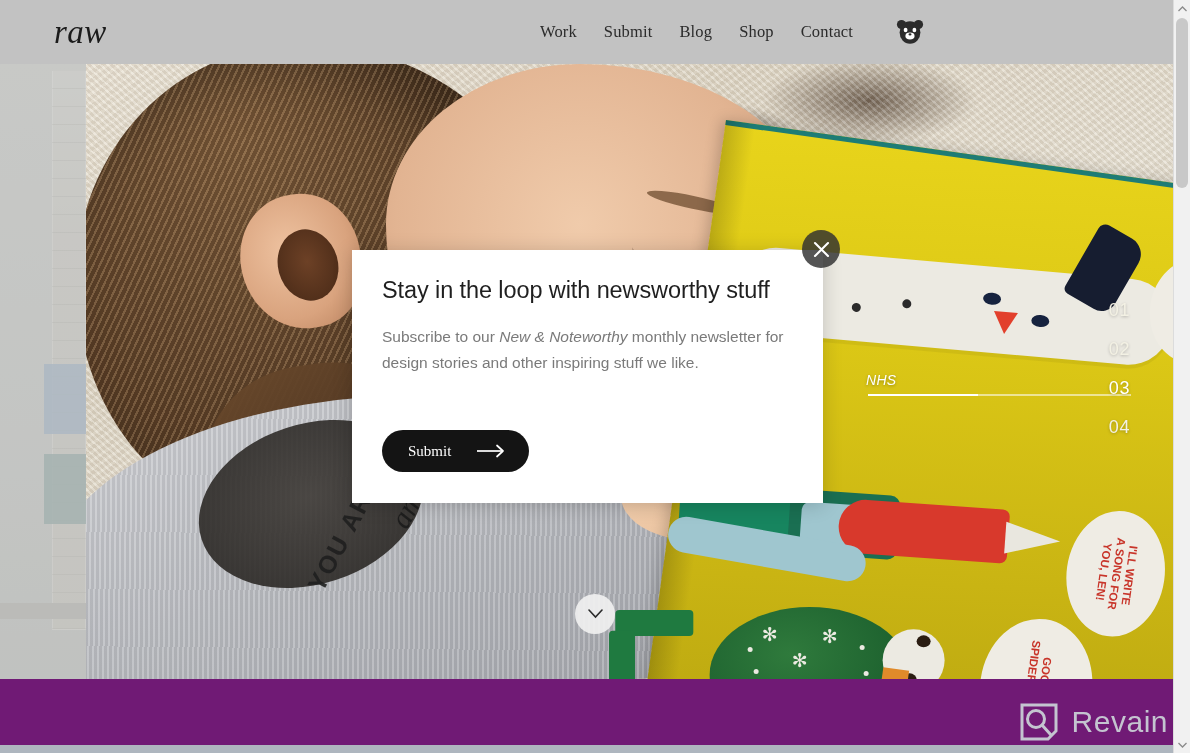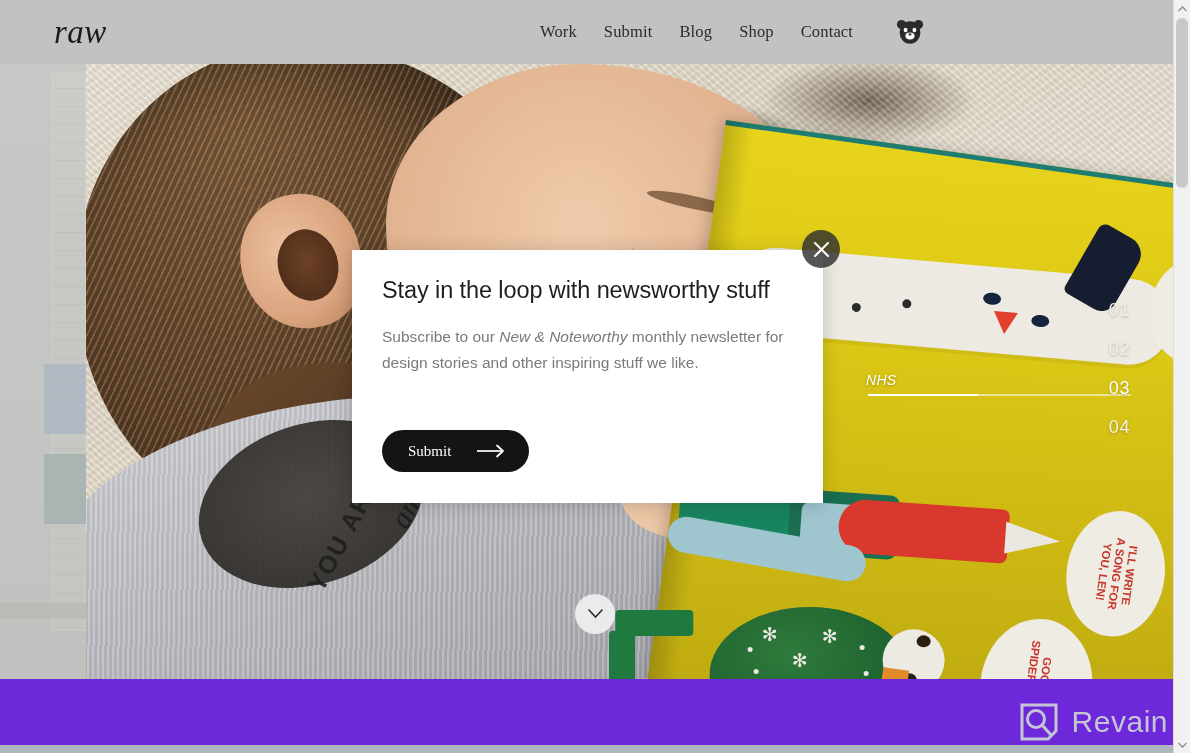--- a/index.html
+++ b/index.html
@@ -425,21 +425,21 @@
     position:absolute; left: 802px; top: 230px;
     width:38px; height:38px; border-radius:50%;
     background: rgba(47,47,47,0.82);
     display:flex; align-items:center; justify-content:center;
     cursor:pointer; z-index:35;
   }
 
   
   #footer-strip {
     position:absolute; left:0; top:679px; width:1174px; height:66px;
-    background:#6d28d9;
+    background:#701a75;
     z-index: 25;
     text-align: center;
   }
   #watermark {
     position:absolute; right: 6px; bottom: 2px;
     display:flex; align-items:center; gap:12px;
     color:#c9ced5; font-size:30px; letter-spacing:.5px;
     opacity:.95;
   }
 

